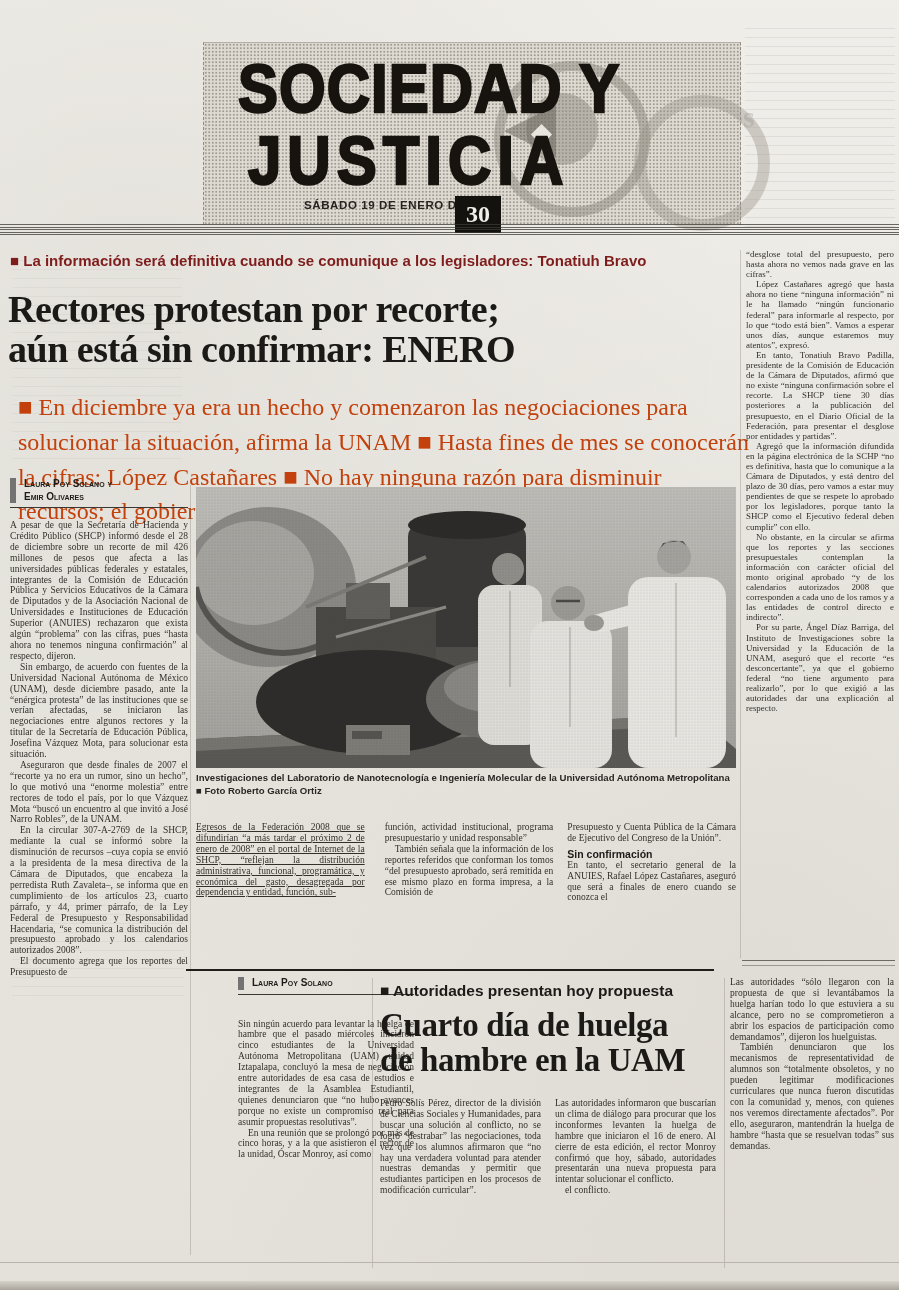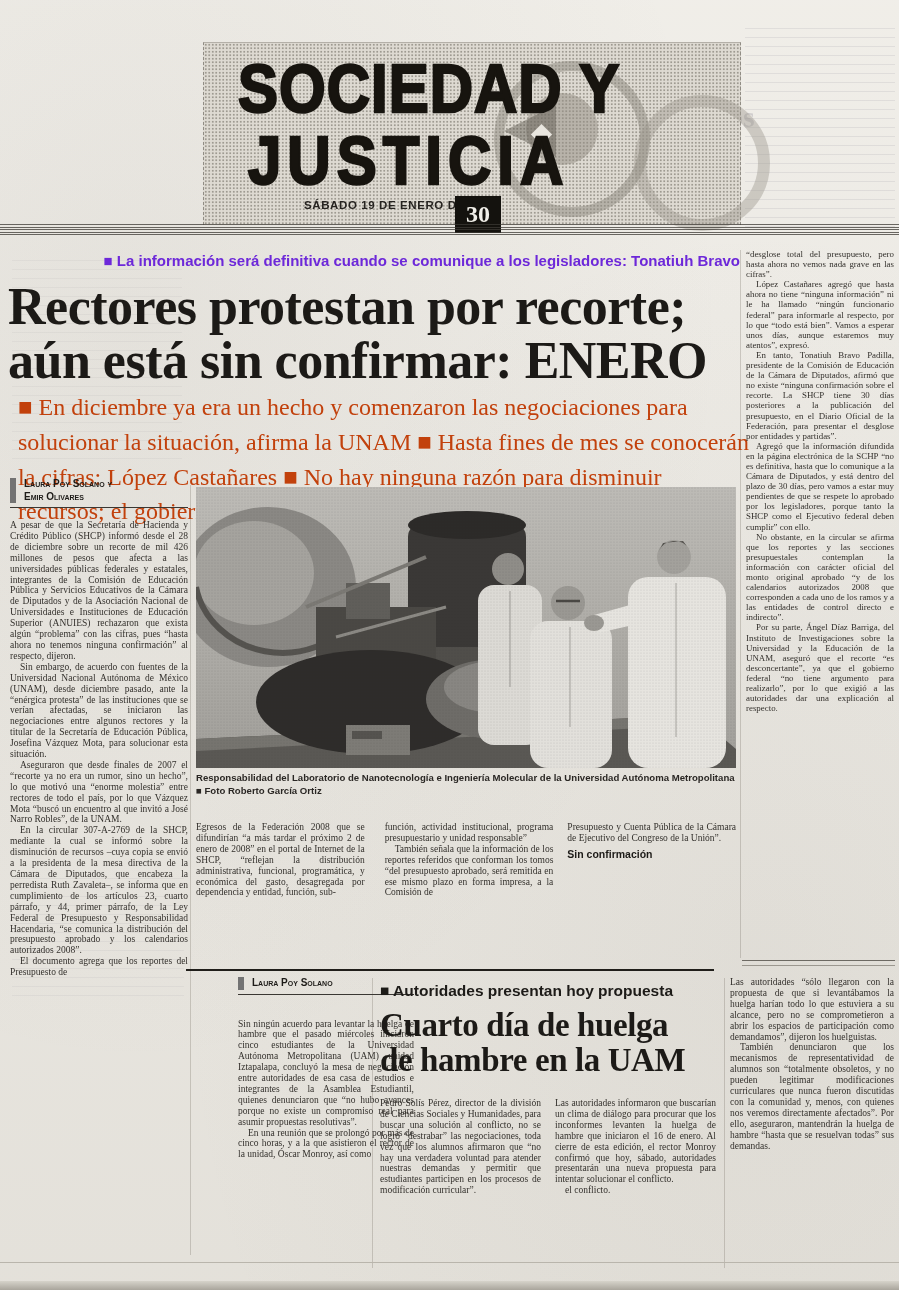--- a/index.html
+++ b/index.html
@@ -30,22 +30,22 @@
     transform:scaleY(1.14);transform-origin:top left;line-height:1;}
   .mast-date{position:absolute;font-family:"Liberation Sans",sans-serif;font-weight:bold;
     font-size:11.5px;letter-spacing:.6px;color:#262320;}
   .page-num{left:455px;top:196px;width:46px;height:37px;background:#14120e;color:#f1efe9;
     font-family:"Liberation Serif",serif;font-weight:bold;font-size:24px;display:flex;
     align-items:center;justify-content:center;}
   .stripes{left:0;top:224px;width:899px;height:11px;
     background:repeating-linear-gradient(180deg,rgba(60,57,52,.75) 0 1px,transparent 1px 2.6px);}
 
   
-  .kicker{font-family:"Liberation Sans",sans-serif;font-weight:bold;font-size:15px;color:#6d28d9;text-align:right;}
-  .headline{font-weight:bold;font-size:52px;line-height:1.04;letter-spacing:-.5px;color:#1c1a17;}
+  .kicker{font-family:"Liberation Sans",sans-serif;font-weight:bold;font-size:15px;color:#7f1d1d;}
+  .headline{font-weight:bold;font-size:38px;line-height:1.04;letter-spacing:-.5px;color:#1c1a17;margin-top:10px;}
   .standfirst{font-size:24px;line-height:1.45;color:#c2410c;margin-left:8px;}
 
   
   .byline{font-family:"Liberation Sans",sans-serif;font-weight:bold;font-variant:small-caps;
     font-size:10px;line-height:1.25;color:#1d1b18;padding-left:8px;border-left:6px solid #737373;}
   .byline-rule{height:1px;background:#3a3733;margin-top:4px;}
 
   
   .bodycol{font-size:9.5px;line-height:10.9px;text-align:justify;color:#33302c;}
   .bodycol .para{margin:0;text-indent:10px;}
@@ -176,37 +176,40 @@
       <circle cx="478" cy="70" r="17" fill="#a3a19c"></circle>
       <path d="M463,64 a17,17 0 0 1 30,-2 l-6,-8 -20,2 z" fill="#55534f"></path>
       <rect x="432" y="90" width="98" height="191" rx="20" fill="#e6e4df"></rect>
       <polygon points="470,108 398,128 402,146 472,130" fill="#e6e4df"></polygon>
       <ellipse cx="398" cy="136" rx="10" ry="8" fill="#9a9893"></ellipse>
       <line x1="480" y1="96" x2="480" y2="250" stroke="#c6c4bf" stroke-width="2"></line>
       <rect width="540" height="281" fill="url(#grain)"></rect>
     </svg>
   </div>
   <div class="abs caption">
-    <div>Responsabilidad del Laboratorio de Nanotecnología e Ingeniería Molecular de la Universidad Autónoma Metropolitana</div>
+    <div>Investigaciones del Laboratorio de Nanotecnología e Ingeniería Molecular de la Universidad Autónoma Metropolitana</div>
     <div>■ Foto Roberto García Ortiz</div>
   </div>
 
   <div class="abs" style="left:196px;top:822px;width:540px;display:flex;gap:14px;">
-    <div class="bodycol" style="flex:1;">
+    <div class="bodycol" style="flex:1;text-decoration:underline;">
         <p class="para">Egresos de la Federación 2008 que se difundirían “a más tardar el próximo 2 de enero de 2008” en el portal de Internet de la SHCP, “reflejan la distribución administrativa, funcional, programática, y económica del gasto, desagregada por dependencia y entidad, función, sub-</p>
       </div>
     <div class="bodycol" style="flex:1;margin-left:6px;">
         <p class="para">función, actividad institucional, programa presupuestario y unidad responsable”</p>
         <p class="para">También señala que la información de los reportes referidos que conforman los tomos “del presupuesto aprobado, será remitida en ese mismo plazo en forma impresa, a la Comisión de</p>
       </div>
     <div class="bodycol" style="flex:1;">
       <div>
           <p class="para">Presupuesto y Cuenta Pública de la Cámara de Ejecutivo del Congreso de la Unión”.</p>
         </div>
       <div class="subhead-sm">Sin confirmación</div>
+      <div>
+          <p class="para">En tanto, el secretario general de la ANUIES, Rafael López Castañares, aseguró que será a finales de enero cuando se conozca el</p>
+        </div>
     </div>
   </div>
 
   <div class="abs bodycol col6" style="left:746px;top:249px;width:148px;">
       <p class="para">“desglose total del presupuesto, pero hasta ahora no vemos nada grave en las cifras”.</p>
       <p class="para">López Castañares agregó que hasta ahora no tiene “ninguna información” ni le ha llamado “ningún funcionario federal” para informarle al respecto, por lo que “todo está bien”. Vamos a esperar unos días, aunque estaremos muy atentos”, expresó.</p>
       <p class="para">En tanto, Tonatiuh Bravo Padilla, presidente de la Comisión de Educación de la Cámara de Diputados, afirmó que no existe “ninguna confirmación sobre el recorte. La SHCP tiene 30 días posteriores a la publicación del presupuesto, en el Diario Oficial de la Federación, para presentar el desglose por entidades y partidas”.</p>
       <p class="para">Agregó que la información difundida en la página electrónica de la SCHP “no es definitiva, hasta que lo comunique a la Cámara de Diputados, y está dentro del plazo de 30 días, pero vamos a estar muy pendientes de que se respete lo aprobado por los legisladores, porque tanto la SHCP como el Ejecutivo federal deben cumplir” con ello.</p>
       <p class="para">No obstante, en la circular se afirma que los reportes y las secciones presupuestales contemplan la información con carácter oficial del monto original aprobado “y de los calendarios autorizados 2008 que corresponden a cada uno de los ramos y a las entidades de control directo e indirecto”.</p>
       <p class="para">Por su parte, Ángel Díaz Barriga, del Instituto de Investigaciones sobre la Universidad y la Educación de la UNAM, aseguró que el recorte “es desconcertante”, ya que el gobierno federal “no tiene argumento para realizarlo”, por lo que exigió a las autoridades dar una explicación al respecto.</p>

